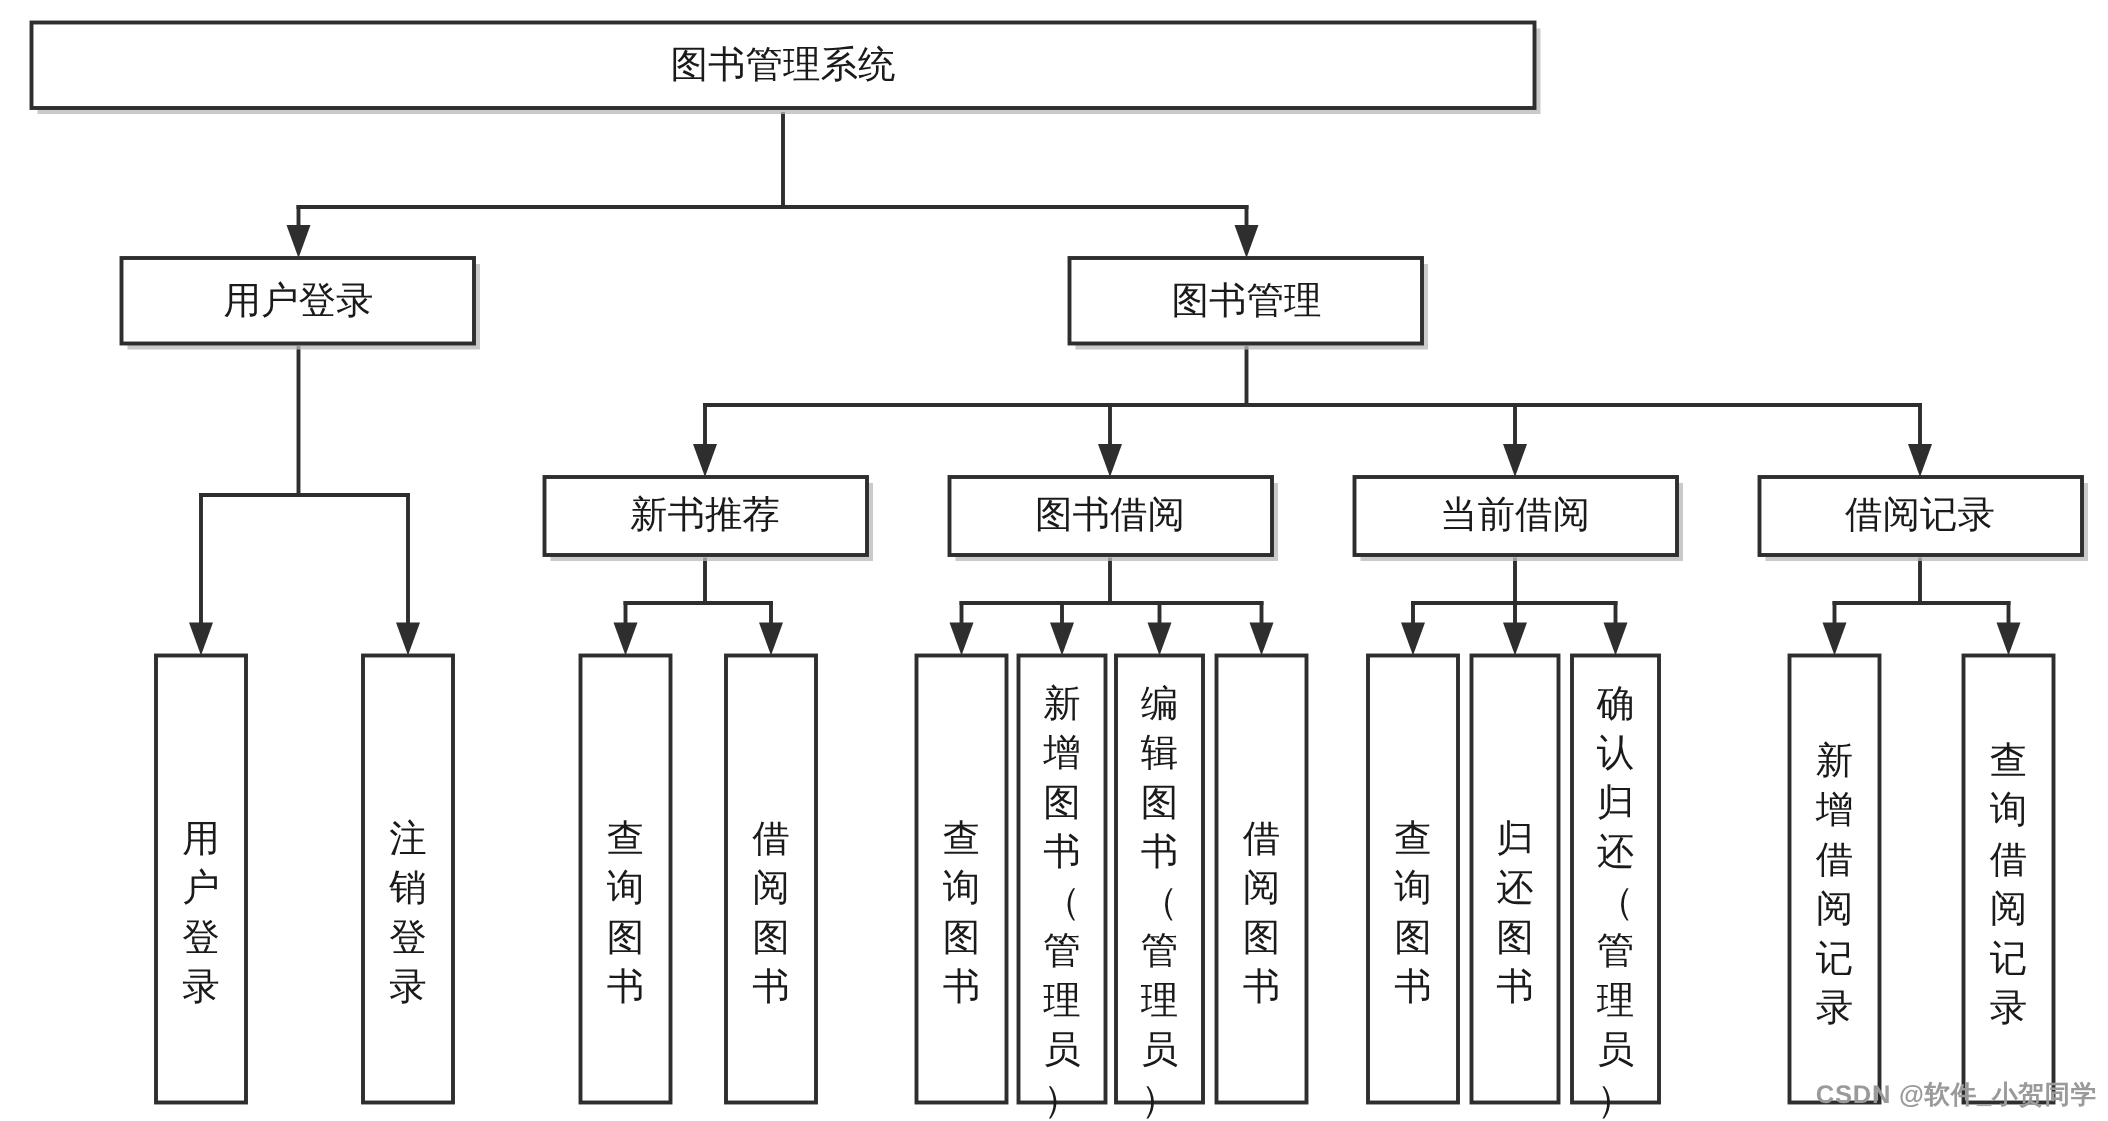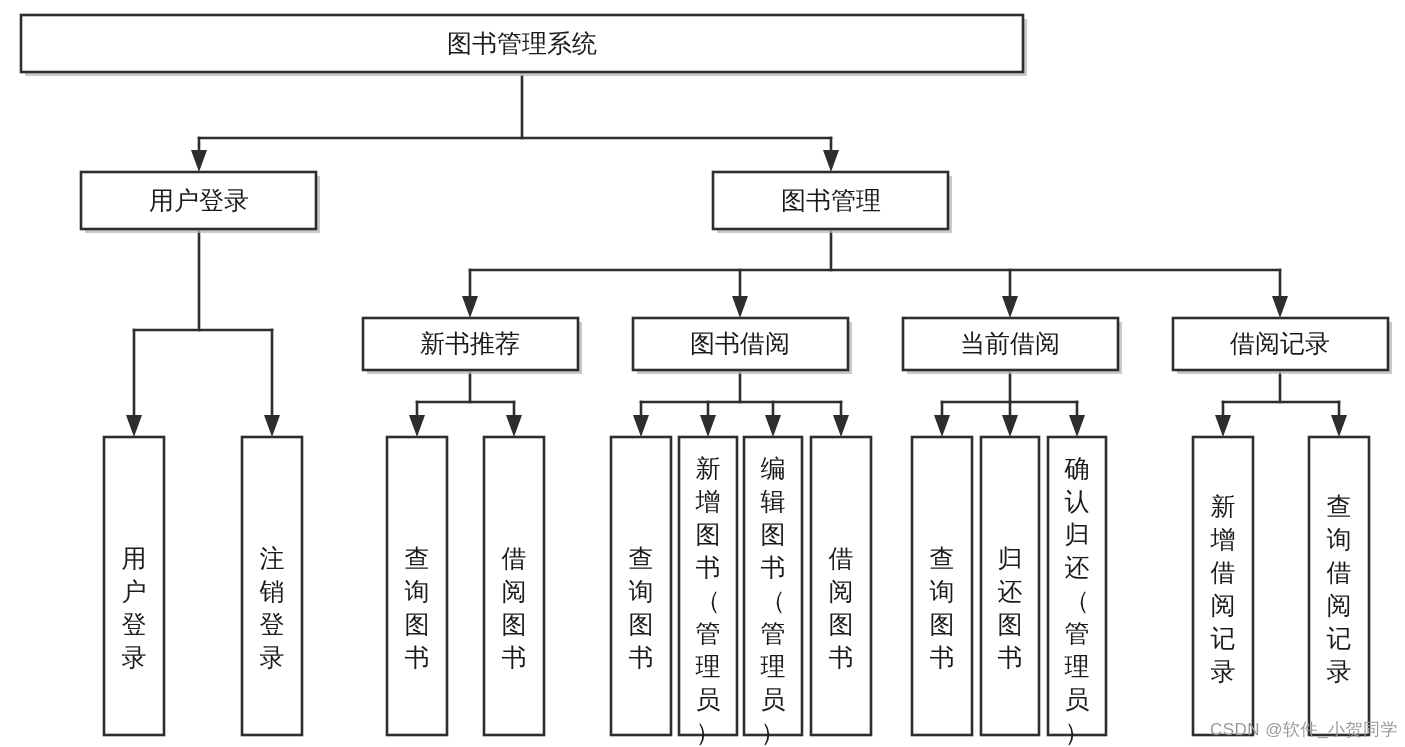--- a/index.html
+++ b/index.html
@@ -62,20 +62,21 @@
   .watermark {
     position: absolute;
     right: 8px;
     bottom: 6px;
     font-size: 17px;
     color: #9a9a9a;
     font-family: "Liberation Sans", "DejaVu Sans", sans-serif;
     letter-spacing: 0.5px;
     white-space: nowrap;
     pointer-events: none;
+    font-weight: bold;
   }
 </style>
 </head>
 <body>
 
 <div id="diagram-root">
   <svg class="diagram" viewBox="0 0 1405 747" xmlns="http://www.w3.org/2000/svg">
 
     <g>
 

